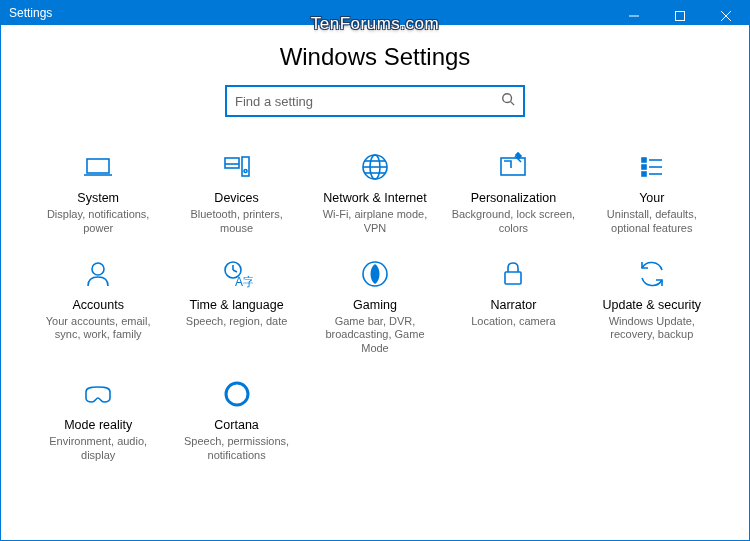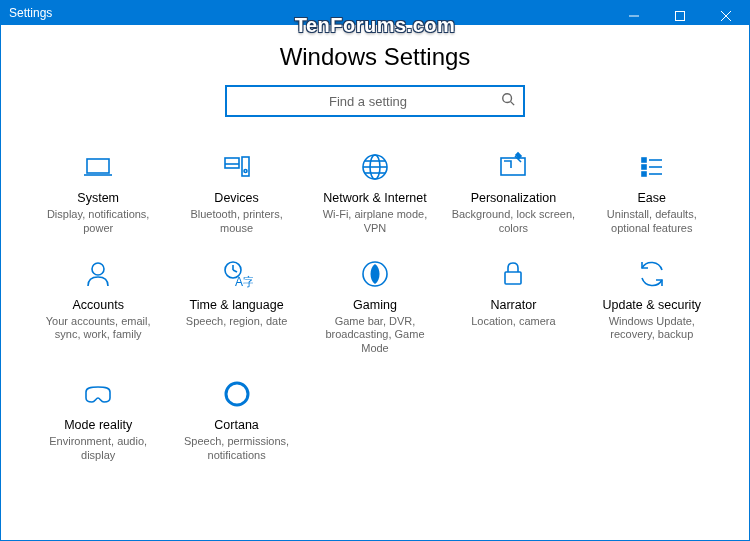--- a/index.html
+++ b/index.html
@@ -1,25 +1,25 @@
 <!DOCTYPE html>
 <html><head>
   <meta charset="utf-8">
   <style>
     * { margin: 0; padding: 0; box-sizing: border-box; font-family: "Segoe UI", Tahoma, sans-serif; }
     body { background: #fff; width: 750px; height: 541px; overflow: hidden; border: 1px solid #0078d7; }
     .titlebar { height: 24px; background: #0078d7; color: #fff; display: flex; align-items: center; padding-left: 8px; font-size: 12px; position: relative; }
     .titlebar-text { flex: 0 0 auto; }
     .titlebar-controls { position: absolute; right: 0; top: 0; display: flex; height: 100%; }
     .titlebar-btn { width: 46px; height: 30px; display: flex; align-items: center; justify-content: center; color: #fff; }
-    .watermark { position: absolute; left: 50%; transform: translateX(-50%); top: 14px; font-size: 20px; font-weight: 700; font-family: Arial, sans-serif; color: #fff; text-shadow: -1px -1px 0 #1f3a5f, 1px -1px 0 #1f3a5f, -1px 1px 0 #1f3a5f, 1px 1px 0 #1f3a5f, 0 2px 3px rgba(0,0,0,.4); z-index: 50; pointer-events: none; letter-spacing: .5px; }
+    .watermark { position: absolute; left: 50%; transform: translateX(-50%); top: 14px; font-size: 17px; font-weight: 400; font-family: Arial, sans-serif; color: #fff; text-shadow: -1px -1px 0 #1f3a5f, 1px -1px 0 #1f3a5f, -1px 1px 0 #1f3a5f, 1px 1px 0 #1f3a5f, 0 2px 3px rgba(0,0,0,.4); z-index: 50; pointer-events: none; letter-spacing: .5px; }
     .page-title { text-align: center; font-size: 24px; font-weight: 400; color: #000; margin-top: 18px; }
     .search-wrap { display: flex; justify-content: center; margin-top: 14px; }
     .search-box { width: 300px; height: 32px; border: 2px solid #0078d7; display: flex; align-items: center; padding: 0 8px; }
-    .search-box input { flex: 1; border: none; outline: none; font-size: 13px; color: #000000; text-align: center; }
+    .search-box input { flex: 1; border: none; outline: none; font-size: 13px; color: #000000; }
     .search-box input::placeholder { color: #666; }
     .search-icon { color: #666; }
     .grid { display: grid; grid-template-columns: repeat(5, 1fr); column-gap: 0; row-gap: 22px; padding: 34px 28px 0 28px; }
     .tile { display: flex; flex-direction: column; align-items: center; text-align: center; cursor: default; padding: 0 4px; }
     .tile-icon { width: 32px; height: 32px; color: #0078d7; margin-bottom: 8px; display: flex; align-items: center; justify-content: center; }
     .tile-title { font-size: 12.5px; color: #000; line-height: 1.2; margin-bottom: 2px; }
     .tile-desc { font-size: 11px; color: #666; line-height: 1.25; max-width: 126px; }
     svg { stroke: currentColor; fill: none; stroke-width: 1.6; }
   </style>
 </head>
@@ -99,21 +99,21 @@
       </div>
       <div class="tile-title">Personalization</div>
       <div class="tile-desc">Background, lock screen, colors</div>
     </div>
     <div class="tile">
       <div class="tile-icon">
         <svg width="32" height="32" viewBox="0 0 32 32">
           <use href="#apps-icon"></use>
         </svg>
       </div>
-      <div class="tile-title">Ease</div>
+      <div class="tile-title">Your</div>
       <div class="tile-desc">Uninstall, defaults, optional features</div>
     </div>
     <div class="tile">
       <div class="tile-icon">
         <svg width="32" height="32" viewBox="0 0 32 32">
           <use href="#accounts-icon"></use>
         </svg>
       </div>
       <div class="tile-title">Accounts</div>
       <div class="tile-desc">Your accounts, email, sync, work, family</div>

